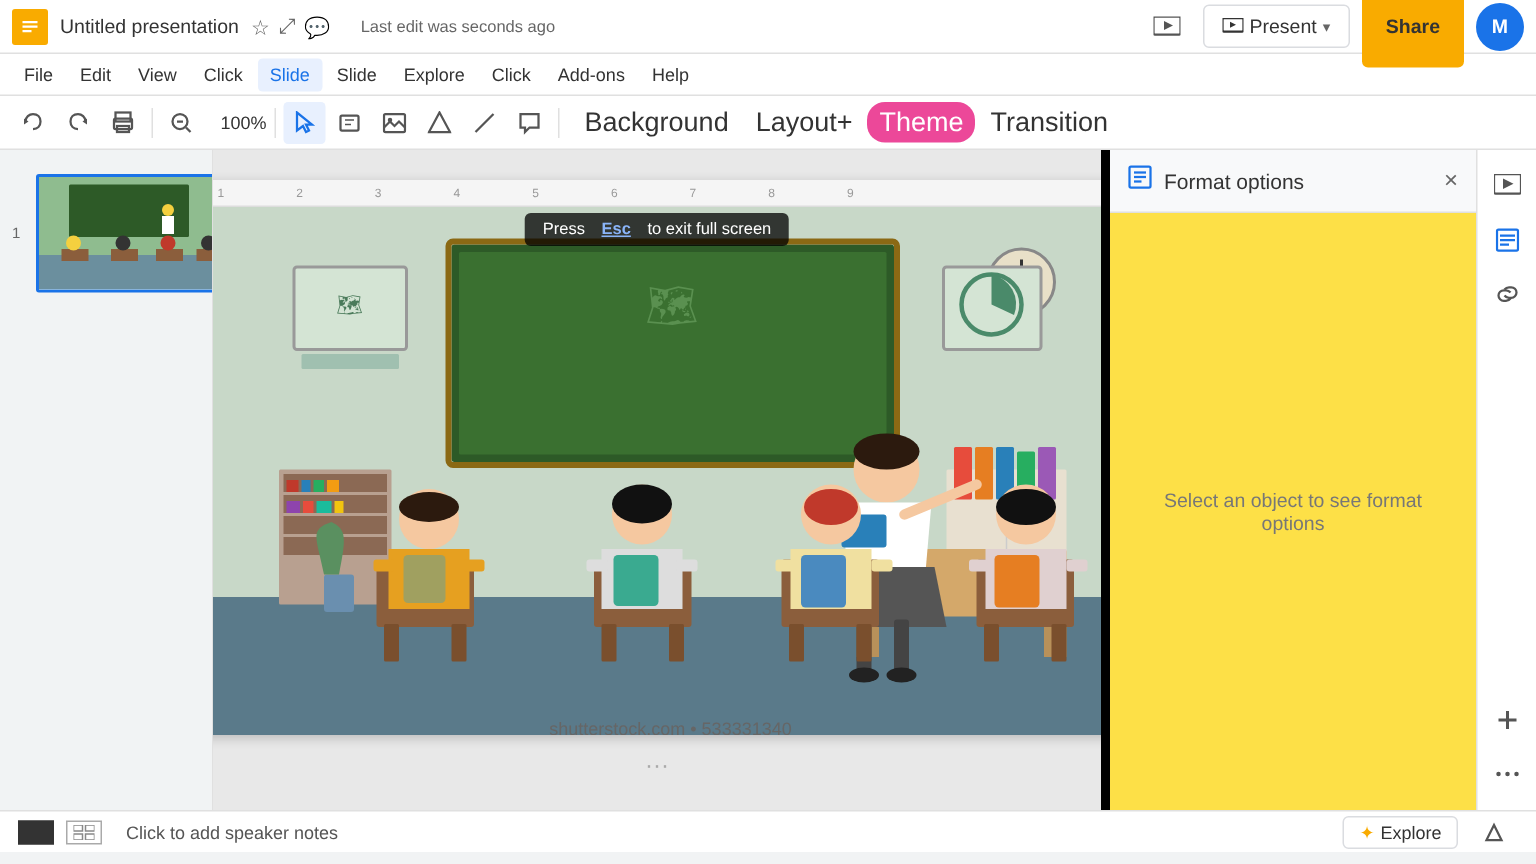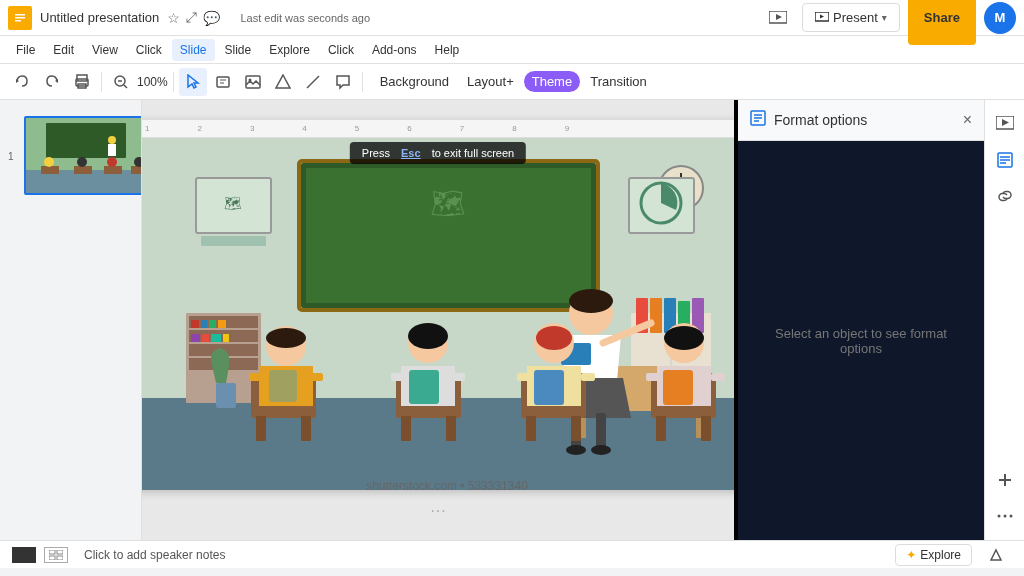--- a/index.html
+++ b/index.html
@@ -97,34 +97,34 @@
       border: none; background: transparent;
       cursor: pointer; border-radius: 3px;
       display: flex; align-items: center; justify-content: center;
       font-size: 13px; color: #333;
     }
     .toolbar-separator {
       width: 1px; height: 20px; background: #e0e0e0; margin: 0 3px;
     }
     .toolbar-zoom {
       display: flex; align-items: center;
-      font-size: 12px; color: #333; gap: 2px;
+      font-size: 12px; color: #333; gap: 12px;
     }
     .slide-options-bar {
       display: flex; align-items: center; gap: 2px;
       margin-left: 4px;
     }
     .slide-option-btn {
       padding: 3px 8px;
-      font-size: 13px; color: #333;
+      font-size: 18px; color: #333;
       border: none; background: transparent;
       cursor: pointer; border-radius: 3px; text-align: right;
     }
     .slide-option-btn.active {
-      background: #8b5cf6; color: white; border-radius: 12px;
+      background: #ec4899; color: white; border-radius: 12px;
     }
 
     
     #main {
       display: flex;
       height: calc(576px - 36px - 28px - 36px - 28px);
     }
 
     
     #slide-panel {
@@ -195,22 +195,22 @@
     .add-notes {
       margin-top: 8px;
       font-size: 12px; color: #666;
       text-align: left;
       width: 630px;
     }
 
     
     #format-panel {
       width: 250px;
-      background: #0f172a;
-      border-left: 4px solid #000000;
+      background: #fde047;
+      border-left: 6px solid #000000;
       display: flex;
       flex-direction: column;
     }
     #format-panel-header {
       display: flex;
       align-items: center;
       padding: 10px 12px;
       border-bottom: 1px solid #e0e0e0;
       background: #f8f9fa;
     }

